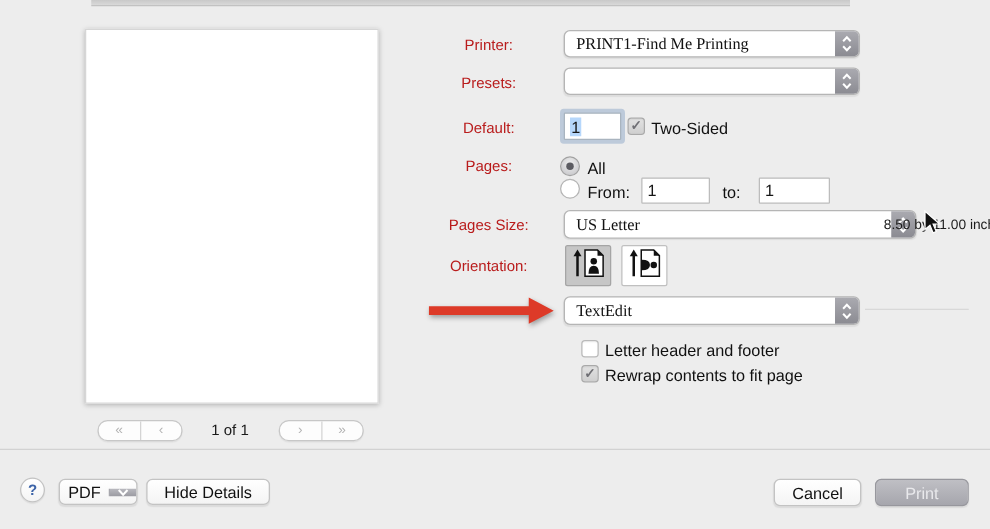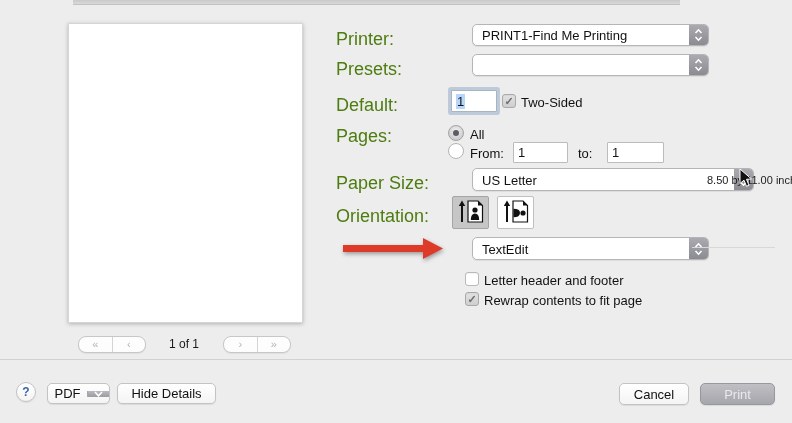--- a/index.html
+++ b/index.html
@@ -19,25 +19,25 @@
     border:1px solid #d6d6d6; box-shadow:0 1px 4px rgba(0,0,0,.25); }
   .nav-group { top:336px; width:68px; height:17px; display:flex;
     background:#fdfdfd; border:1px solid #c7c7c7; border-radius:8px;
     box-shadow:0 1px 1px rgba(0,0,0,.06); overflow:hidden; }
   .nav-seg { flex:1; display:flex; align-items:center; justify-content:center;
     font-size:11px; color:#b3b3b3; line-height:1; }
   .nav-seg.first { border-right:1px solid #d4d4d4; }
   .page-count { left:154px; top:337px; width:60px; text-align:center; font-size:12px; color:#1a1a1a; }
 
   
-  .lbl { left:336px; width:110px; text-align:left; font-size:18px; color:#4d7c0f; }
-
-  
-  .popup { left:472px; width:237px; height:22px; background:#fff;
-    border:1px solid #b5b5b5; border-radius:5px; box-shadow:0 1px 1px rgba(0,0,0,.07); }
+  .lbl { left:336px; width:110px; text-align:center; font-size:12px; color:#b91c1c; }
+
+  
+  .popup { left:451px; width:237px; height:22px; background:#fff;
+    border:1px solid #b5b5b5; border-radius:5px; box-shadow:0 1px 1px rgba(0,0,0,.07);font-family:Liberation Serif, serif; }
   .popup .val { position:absolute; left:9px; top:50%; transform:translateY(-50%);
     font-size:13px; color:#111; white-space:nowrap; }
   .stepper { position:absolute; top:0; right:0; bottom:0; width:19px;
     background:linear-gradient(#aaaab0,#8b8b92); border-radius:0 4px 4px 0;
     display:flex; align-items:center; justify-content:center; }
 
   
   .field { background:#fff; border:1px solid #bcbcbc; border-radius:1px;
     font-size:13px; padding-left:4px; display:flex; align-items:center; }
   .copies-field { left:451px; top:90px; width:46px; height:22px;
@@ -110,21 +110,21 @@
     </div>
   <div class="nav-seg">
       <span>»</span>
     </div>
 </div>
 
 <div class="abs lbl" style="top:29px;">Printer:</div>
 <div class="abs lbl" style="top:59px;">Presets:</div>
 <div class="abs lbl" style="top:95px;">Default:</div>
 <div class="abs lbl" style="top:126px;">Pages:</div>
-<div class="abs lbl" style="top:173px;">Paper Size:</div>
+<div class="abs lbl" style="top:173px;">Pages Size:</div>
 <div class="abs lbl" style="top:206px;">Orientation:</div>
 
 <div class="abs popup" style="top:24px;">
   <span class="val">PRINT1-Find Me Printing</span>
   <span class="stepper">
     <svg width="9" height="14" viewBox="0 0 9 14">
         <path d="M1.5 5 L4.5 1.8 L7.5 5 M1.5 9 L4.5 12.2 L7.5 9" stroke="#fff" stroke-width="1.6" fill="none"></path>
       </svg>
   </span>
 </div>

